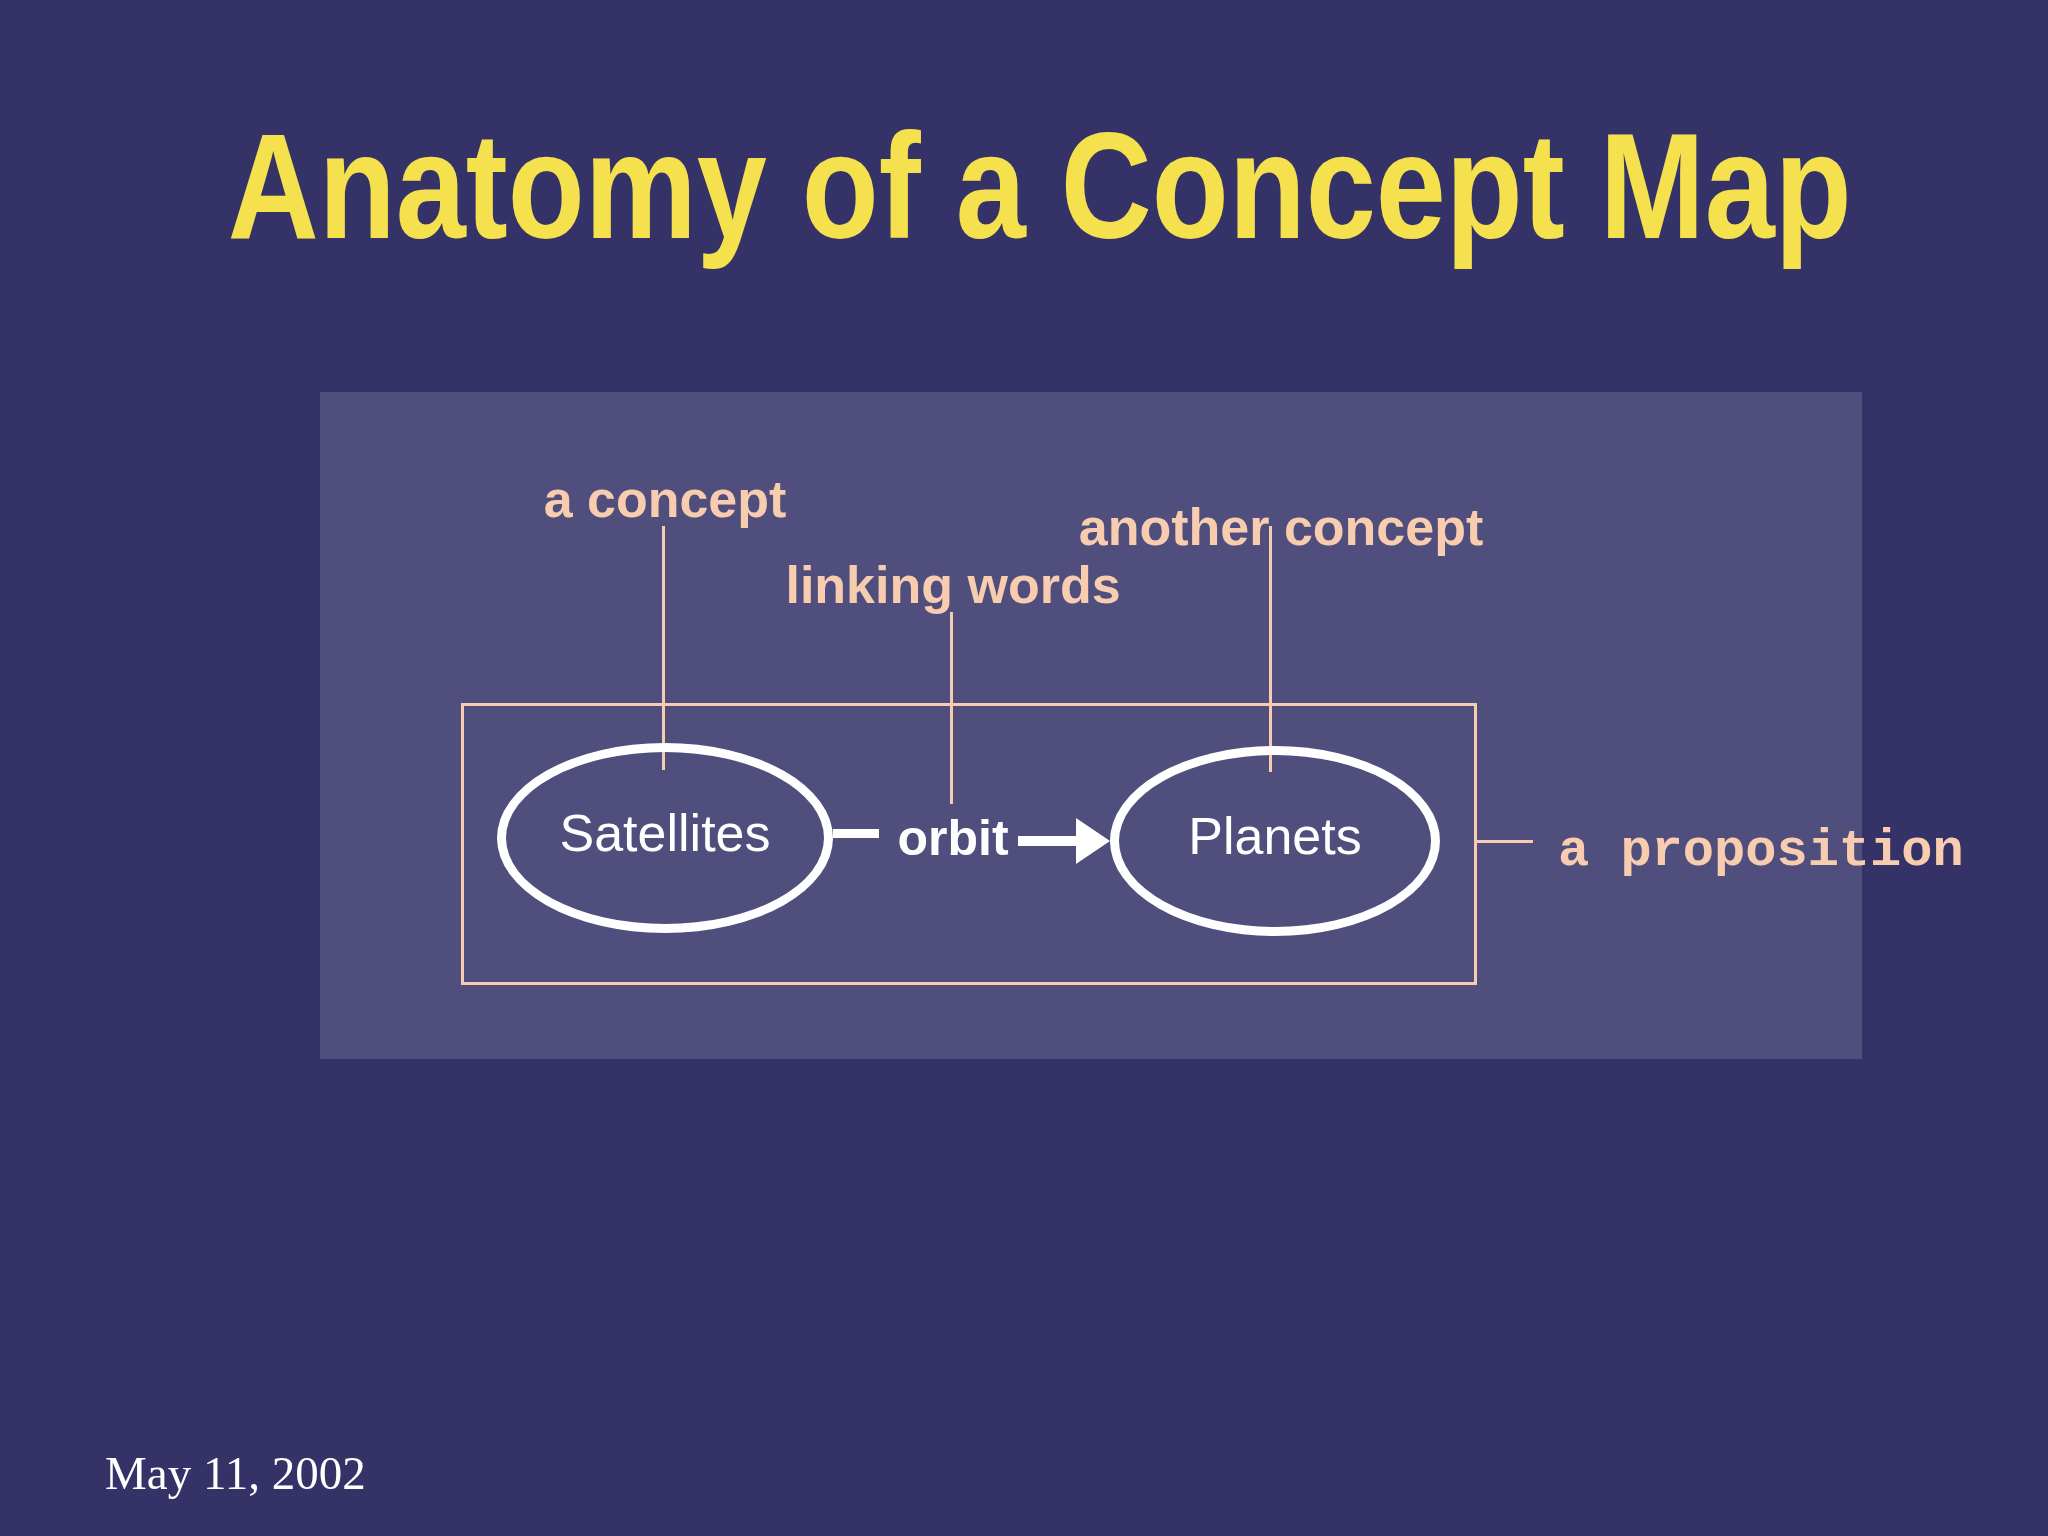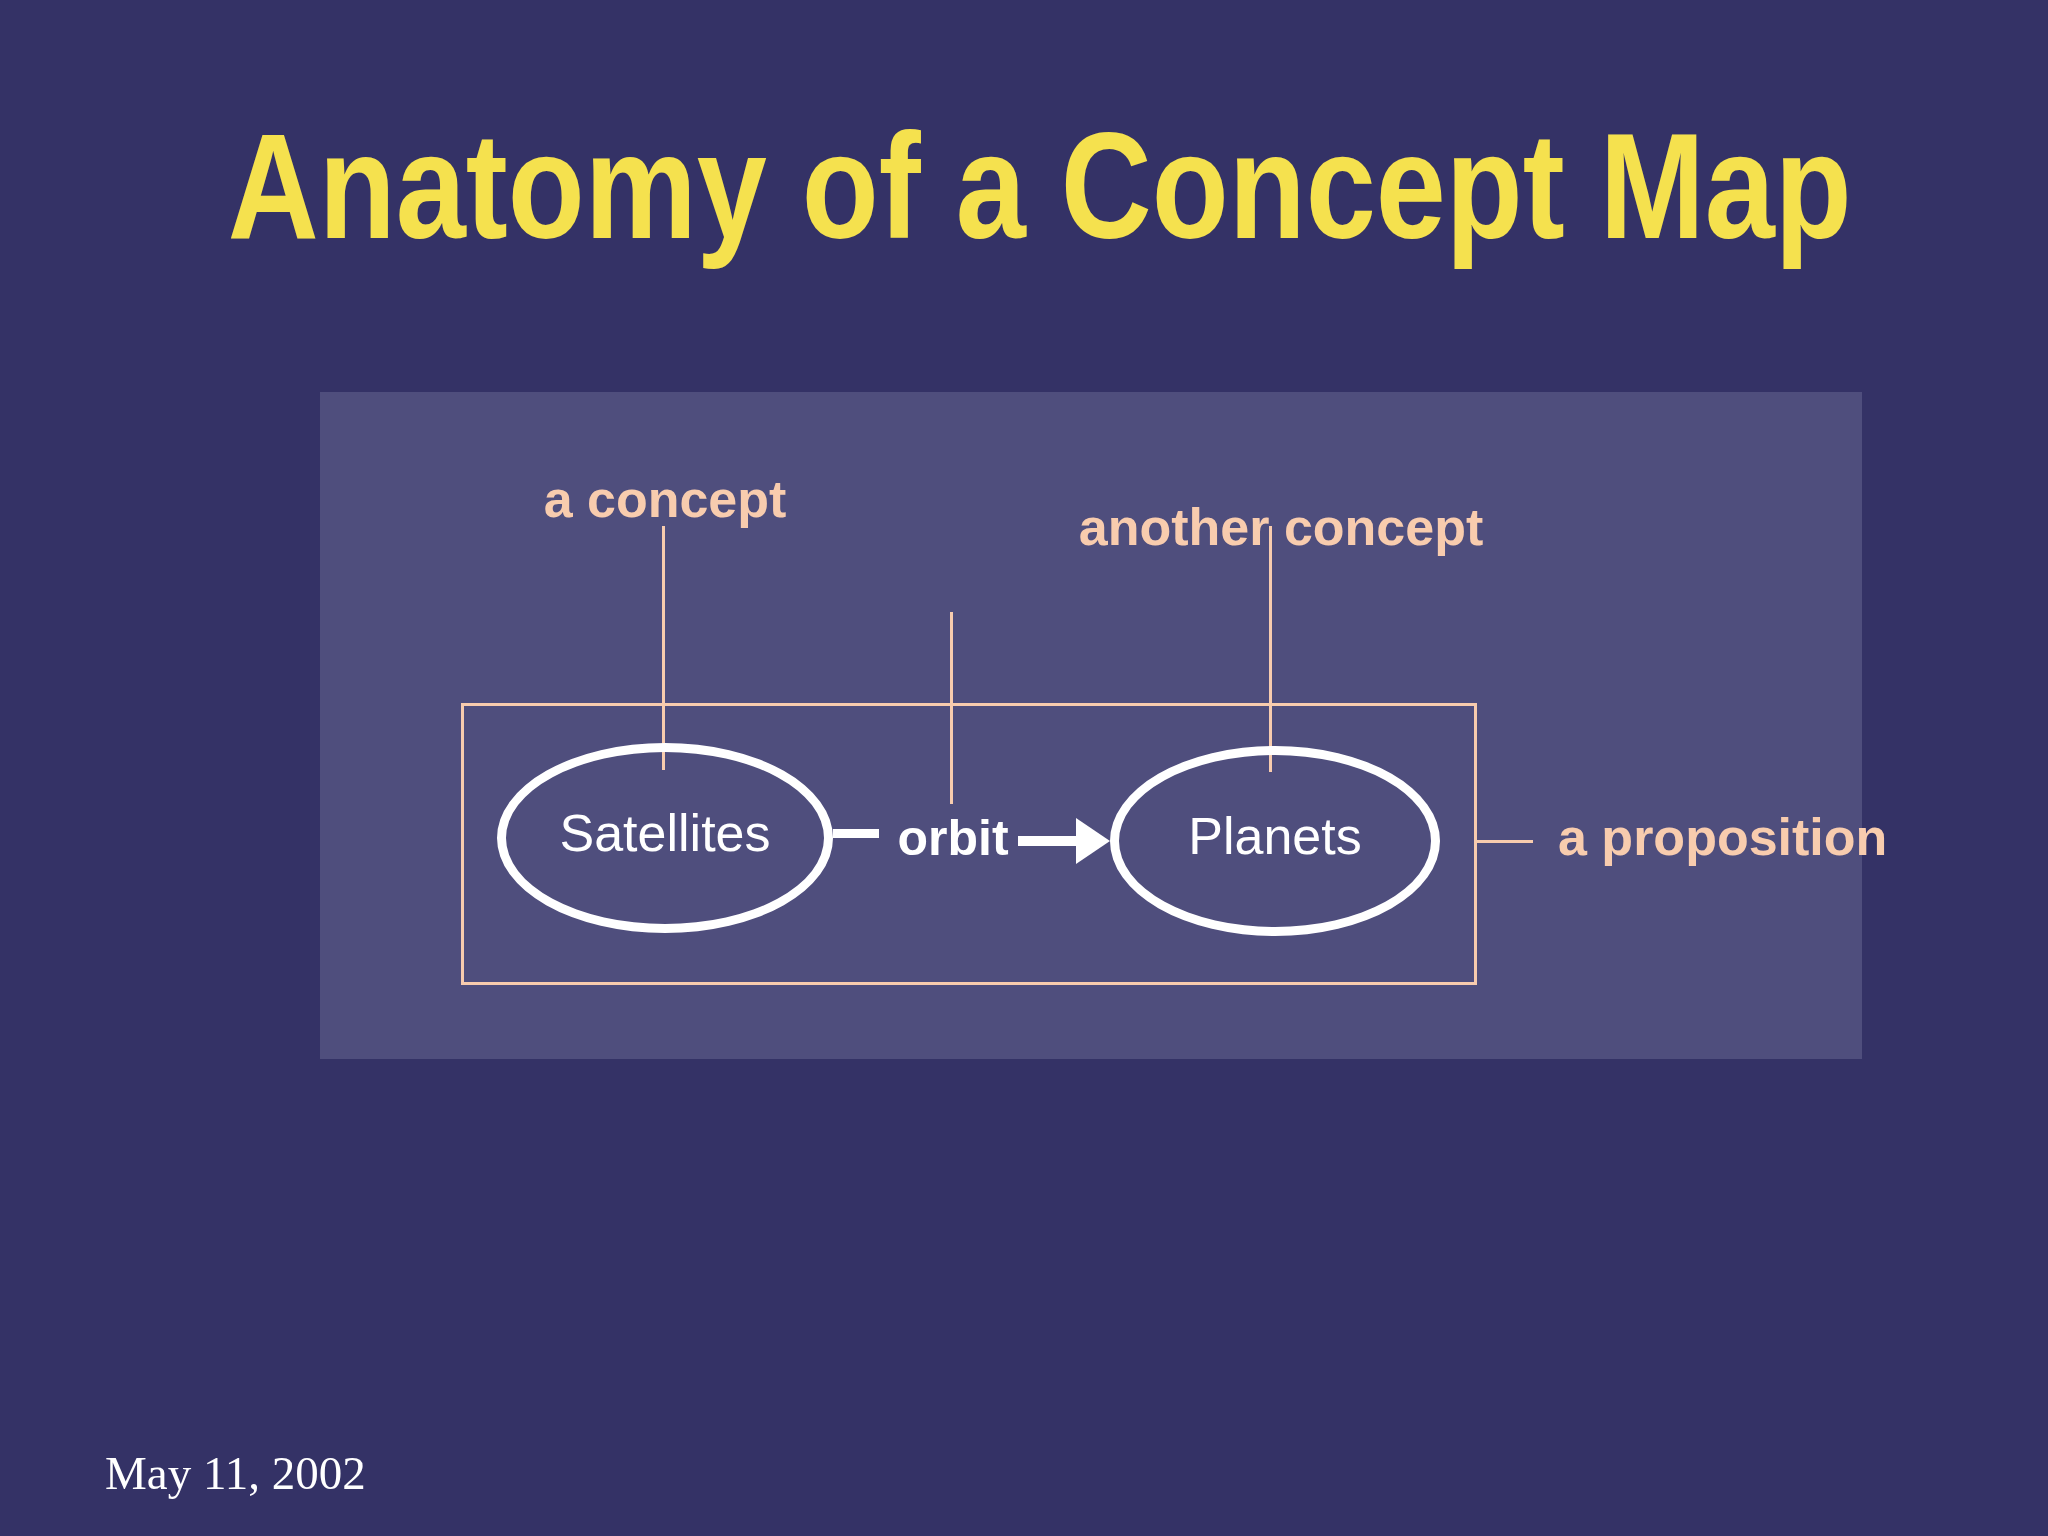--- a/index.html
+++ b/index.html
@@ -72,21 +72,21 @@
     border-top:23px solid transparent;
     border-bottom:23px solid transparent;
   }
   .v-concept1{left:342px;top:134px;height:244px;}
   .v-linking{left:630px;top:220px;height:192px;}
   .v-concept2{left:949px;top:134px;height:246px;}
   .lbl-concept1{left:345px;top:79px;}
   .lbl-concept2{left:961px;top:79px;margin-top:28px;}
   .lbl-linking{left:633px;top:165px;}
   .prop-connector{left:1157px;top:448px;width:56px;}
-  .lbl-proposition{left:1238px;top:417px;}
+  .lbl-proposition{left:1238px;top:431px;font-family:Liberation Mono, monospace;}
   
   .footer-date{
     position:absolute;left:105px;top:1448px;
     font-family:"Liberation Serif",serif;
     font-size:47px;color:#FFFFFF;line-height:1.1;
   }
   .footer-authors{
     position:absolute;left:0;top:1448px;width:100%;
     text-align:center;
     font-family:"Liberation Serif",serif;
@@ -99,20 +99,21 @@
 <div class="slide">
 
   <div class="title-wrap">
     <span class="title">Anatomy of a Concept Map</span>
   </div>
 
   <div class="panel">
 
     <span class="ann centered lbl-concept1">a concept</span>
     <span class="ann centered lbl-concept2">another concept</span>
+    <span class="ann centered lbl-linking">linking words</span>
 
     <div class="vline v-concept1"></div>
     <div class="vline v-linking"></div>
     <div class="vline v-concept2"></div>
 
     <div class="prop-rect"></div>
 
     <div class="ellipse ellipse-left">
       <span class="node-label">Satellites</span>
     </div>

